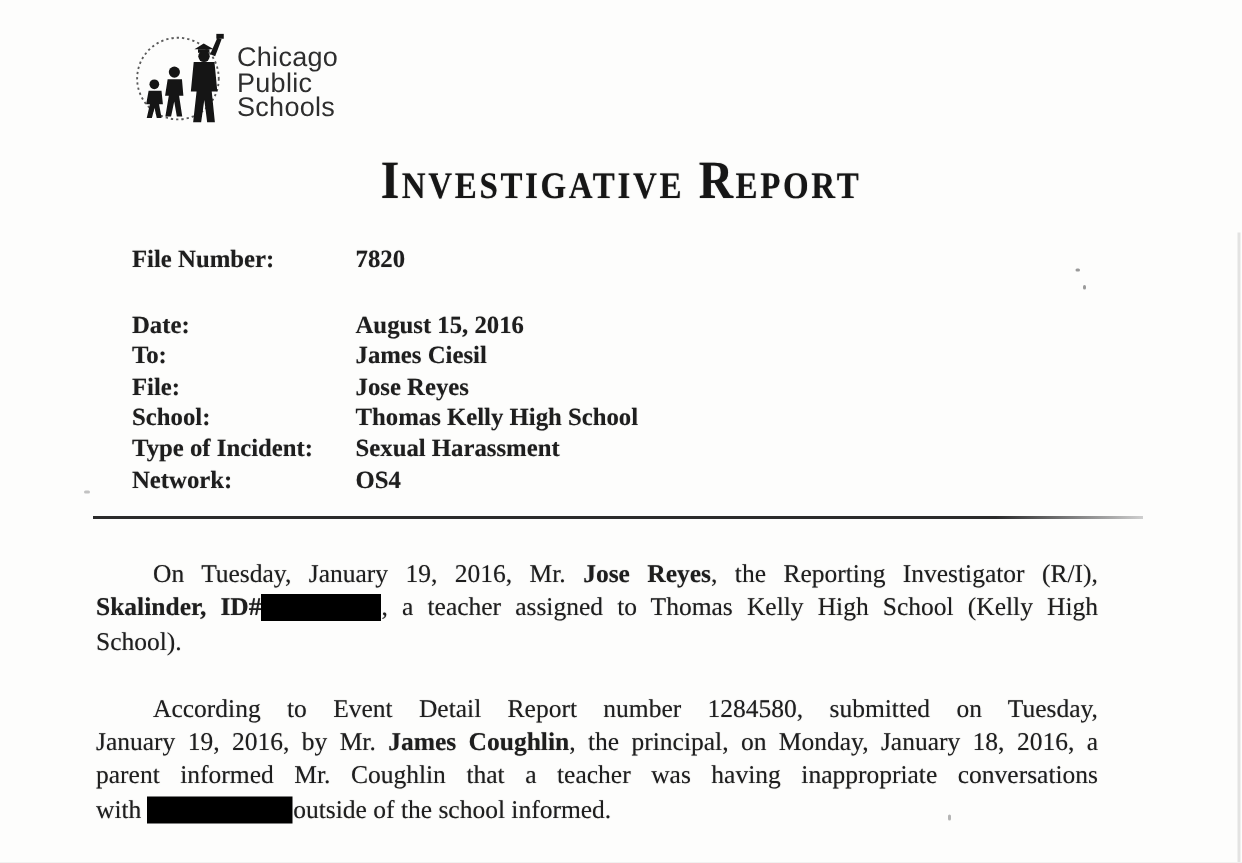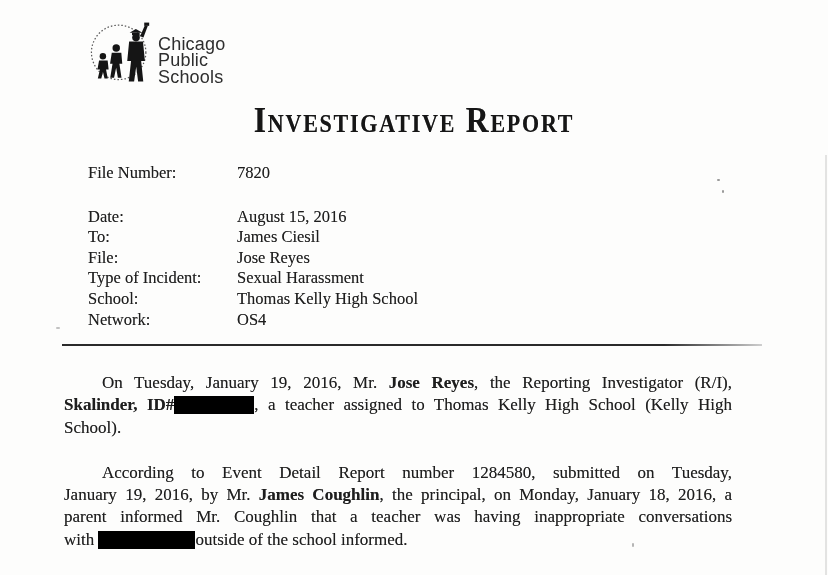--- a/index.html
+++ b/index.html
@@ -2,35 +2,35 @@
 <html><head>
 <meta charset="utf-8">
 <style>
   html,body { margin:0; padding:0; background:#e8e8e8; }
   .page {
     position:relative; width:828px; height:575px; margin:0 auto;
     background:#fdfdfc; overflow:hidden;
     font-family:"Liberation Serif", serif; color:#1e1e1e;
   }
   
-  .logo { position:absolute; left:90px; top:13px; display:flex; align-items:flex-end; }
+  .logo { position:absolute; left:90px; top:13px; display:flex; align-items:center; }
   .logo svg { display:block; }
   .logo-text { margin-left:5px; margin-top:11px; font-family:"Liberation Sans", sans-serif;
     font-size:18px; line-height:16.8px; color:#2e2e2e; letter-spacing:0.2px; }
   
   .title {
     position:absolute; left:0; right:0; top:99px; margin:0; text-align:center;
     font-size:36px; font-weight:bold; font-variant:small-caps; letter-spacing:2px;
     color:#161616; transform:scaleX(0.88);
     text-shadow:0 0 0.7px rgba(20,20,20,0.55);
   }
   
   .meta { position:absolute; left:88px; top:163px; font-size:16.5px;
     text-shadow:0 0 0.6px rgba(25,25,25,0.45); }
-  .meta-row { display:flex; height:20.6px; line-height:20.6px; }
+  .meta-row { display:flex; height:20.6px; line-height:20.6px;font-weight:bold; }
   .meta-row .label { width:149px; flex:none; }
   .meta-row.gap-after { margin-bottom:23px; }
   
   .rule { position:absolute; left:62px; top:344px; width:700px; height:2px;
     background:linear-gradient(to right, #2b2b2b 0%, #2b2b2b 86%, #a9a9a9 97%, #cfcfcf 100%); }
   
   .body { position:absolute; left:64px; top:372px; width:668px; font-size:17px;
     text-shadow:0 0 0.6px rgba(25,25,25,0.5); }
   .para + .para { margin-top:23px; }
   .line { text-align:justify; text-align-last:justify; height:22.3px; line-height:22.3px;
@@ -87,26 +87,26 @@
     </div>
     <div class="meta-row">
       <span class="label">To:</span>
       <span class="value">James Ciesil</span>
     </div>
     <div class="meta-row">
       <span class="label">File:</span>
       <span class="value">Jose Reyes</span>
     </div>
     <div class="meta-row">
+      <span class="label">School:</span>
+      <span class="value">Thomas Kelly High School</span>
+    </div>
+    <div class="meta-row">
       <span class="label">Type of Incident:</span>
       <span class="value">Sexual Harassment</span>
-    </div>
-    <div class="meta-row">
-      <span class="label">School:</span>
-      <span class="value">Thomas Kelly High School</span>
     </div>
     <div class="meta-row">
       <span class="label">Network:</span>
       <span class="value">OS4</span>
     </div>
   </div>
 
   <div class="rule"></div>
 
   <div class="body">

